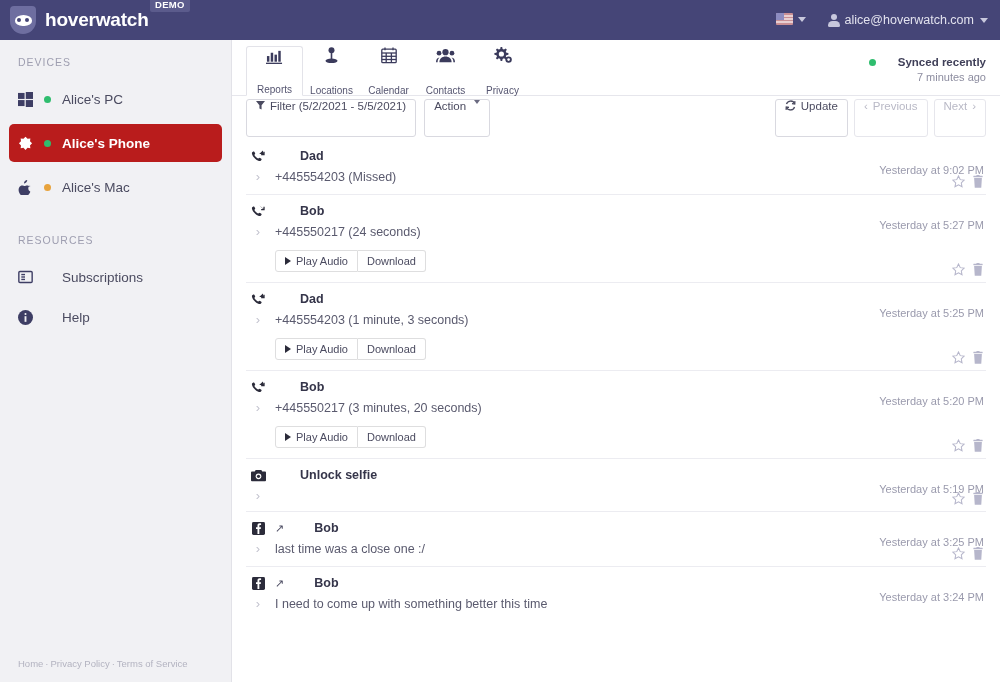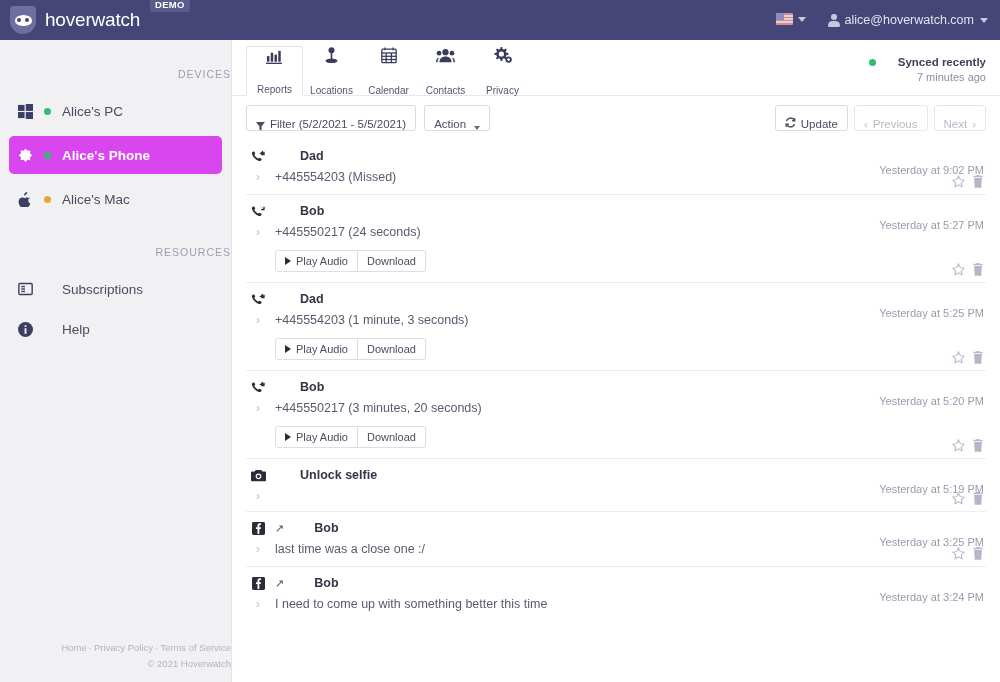--- a/index.html
+++ b/index.html
@@ -34,21 +34,21 @@
     position: relative;
   }
   .logo-mark .eyes:before, .logo-mark .eyes:after {
     content: ""; position: absolute; top: 3px;
     width: 4px; height: 4px; border-radius: 50%;
     background: #454577;
   }
   .logo-mark .eyes:before { left: 2.5px; }
   .logo-mark .eyes:after  { right: 2.5px; }
   .brand-text {
-    color: #ffffff; font-size: 19px; font-weight: normal;
+    color: #ffffff; font-size: 19px; font-weight: bold;
     letter-spacing: -0.2px;
   }
   .demo-badge {
     position: absolute; left: 140px; top: -9px;
     background: #5b5b8c; color: #ffffff;
     font-size: 9.5px; font-weight: bold; letter-spacing: .3px;
     padding: 2px 5px 2px 5px; border-radius: 2px;
   }
   .header-right {
     margin-left: auto; display: flex; align-items: flex-start; gap: 22px;
@@ -69,35 +69,34 @@
 
   
   .body { flex: 1; display: flex; min-height: 0; }
 
   
   .sidebar {
     width: 232px; flex: 0 0 232px;
     background: #f1f1f4;
     border-right: 1px solid #e2e2e8;
     display: flex; flex-direction: column;
-    padding-top: 28px;
+    padding-top: 16px;
     position: relative;
-    text-align: right;
   }
   .side-section-title {
     font-size: 10.5px; letter-spacing: 1px; color: #9e9eb0;
     text-transform: uppercase; padding: 0 0 0 18px; margin-bottom: 12px;
   }
   .side-section-title.res { margin-top: 22px; }
   .side-item {
     height: 38px; margin: 0 9px 6px 9px;
     display: flex; align-items: center; gap: 0px;
     border-radius: 5px; padding-left: 9px; cursor: pointer;
   }
-  .side-item.active { background: #d946ef; }
+  .side-item.active { background: #b91c1c; }
   .side-item .ico { width: 26px; display: flex; align-items: center; justify-content: flex-start; color: #3e3e64; }
   .side-item.active .ico { color: #ffffff; }
   .dot { width: 7px; height: 7px; border-radius: 50%; margin-right: 11px; flex: 0 0 7px; }
   .dot.green { background: #2fbd6e; }
   .dot.orange { background: #e8a33d; }
   .side-label { font-size: 13.5px; color: #4b4b60; }
   .side-item.active .side-label { color: #ffffff; font-weight: bold; }
   .side-item.res { margin-bottom: 2px; }
   .side-item.res .side-label { font-size: 13.5px; }
 
@@ -130,23 +129,23 @@
   .sync-line1 { font-size: 11.5px; color: #3f3f58; font-weight: bold; display: flex; align-items: center; justify-content: flex-end; gap: 22px; }
   .sync-dot { width: 7px; height: 7px; border-radius: 50%; background: #2fbd6e; }
   .sync-line2 { font-size: 11px; color: #8d8da0; margin-top: 3px; }
 
   .toolbar {
     height: 44px; flex: 0 0 44px;
     display: flex; align-items: center;
     padding: 0 14px;
   }
   .btn {
-    height: 26px; border: 1px solid #d9d9e0; background: #ffffff;
+    height: 38px; border: 1px solid #d9d9e0; background: #ffffff;
     border-radius: 3px; font-size: 11.5px; color: #4b4b60;
-    display: inline-flex; align-items: flex-end; gap: 5px;
+    display: inline-flex; align-items: flex-start; gap: 5px;
     padding: 0 9px; cursor: pointer; font-family: inherit;
   }
   .btn.muted { color: #b9b9c6; border-color: #e6e6ec; }
   .filter-btn { margin-right: 8px; }
   .tb-right { margin-left: auto; display: flex; align-items: center; gap: 6px; }
   .funnel { width: 9px; height: 9px; }
   .tri-caret { width:0;height:0;border-left:3.5px solid transparent;border-right:3.5px solid transparent;border-top:4px solid #6a6a80; margin-left:3px;}
 
   
   .log-list { flex: 1; overflow: hidden; padding: 0 14px; }
@@ -281,21 +280,20 @@
             </svg>
         </span>
         <span class="dot" style="background:transparent"></span>
         <span class="side-label">Help</span>
       </div>
 
       <div class="sidebar-footer">
         <div>
           <a href="#">Home</a><span class="sep">·</span><a href="#">Privacy Policy</a><span class="sep">·</span><a href="#">Terms of Service</a>
         </div>
-        <div>© 2021 Hoverwatch</div>
       </div>
     </div>
 
     <div class="main">
 
       <div class="tabs-bar">
         <div class="tab active">
           <span class="ticon">
             <svg width="17" height="16" viewBox="0 0 18 16" fill="currentColor">
                 <rect x="1" y="7" width="2.6" height="6"></rect>

